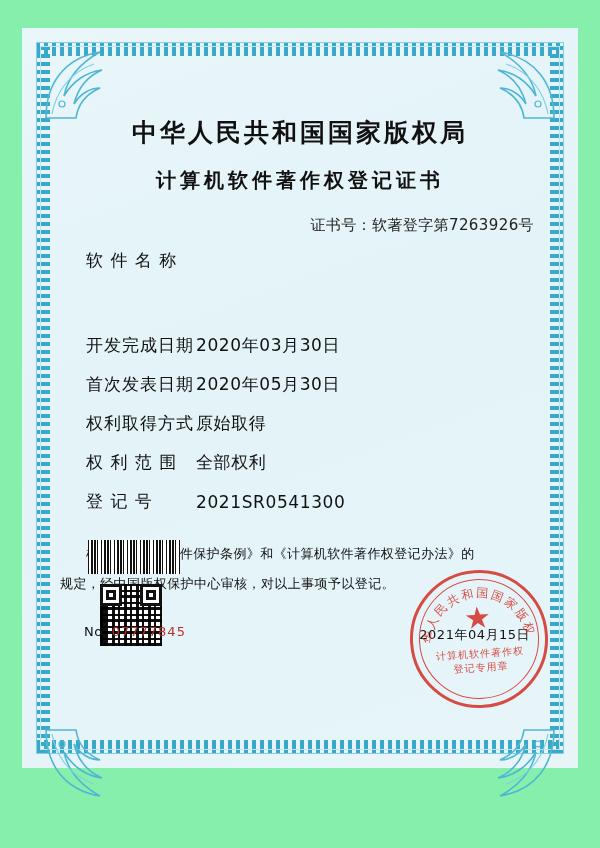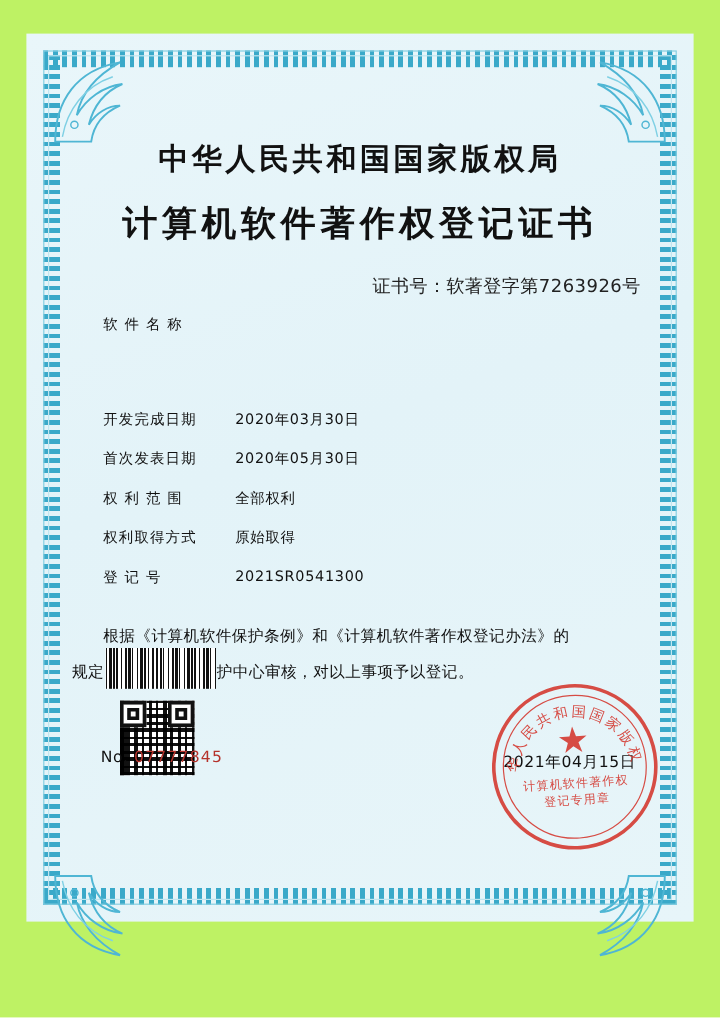--- a/index.html
+++ b/index.html
@@ -11,21 +11,21 @@
     width: 600px;
     height: 848px;
     font-family: "DejaVu Sans", "Liberation Sans", sans-serif;
     overflow: hidden;
   }
 
   .certificate {
     position: relative;
     width: 600px;
     height: 848px;
-    background: #bef264;
+    background: #86efac;
     box-sizing: border-box;
   }
 
   
   .paper {
     position: absolute;
     left: 22px;
     top: 28px;
     width: 556px;
     height: 740px;
@@ -95,21 +95,21 @@
     font-family: "DejaVu Serif", "Liberation Serif", serif;
     font-size: 25px;
     font-weight: bold;
     letter-spacing: 3px;
     color: #111111;
     margin-top: 56px;
   }
   .title-sub {
     text-align: center;
     font-family: Liberation Serif, serif;
-    font-size: 29px;
+    font-size: 20px;
     font-weight: bold;
     letter-spacing: 4px;
     color: #111111;
     margin-top: 18px;
   }
 
   .cert-no {
     text-align: right;
     font-size: 15px;
     color: #222;
@@ -117,23 +117,23 @@
     padding-right: 6px;
     letter-spacing: 0.4px;
   }
 
   .fields {
     margin-top: 14px;
     padding-left: 26px;
   }
   .field-row {
     display: flex;
-    align-items: flex-start;
+    align-items: center;
     margin-bottom: 14px;
-    font-size: 12px;
+    font-size: 17px;
     color: #111;
   }
   .field-label {
     width: 110px;
     flex: 0 0 110px;
     letter-spacing: 1px;
     white-space: nowrap;
   }
   .field-value {
     flex: 1;
@@ -322,26 +322,26 @@
     <div class="fields fields-group2">
       <div class="field-row">
         <div class="field-label">开发完成日期</div>
         <div class="field-value">2020年03月30日</div>
       </div>
       <div class="field-row">
         <div class="field-label">首次发表日期</div>
         <div class="field-value">2020年05月30日</div>
       </div>
       <div class="field-row">
+        <div class="field-label">权利取得方式</div>
+        <div class="field-value">原始取得</div>
+      </div>
+      <div class="field-row">
         <div class="field-label">权 利 范 围</div>
         <div class="field-value">全部权利</div>
-      </div>
-      <div class="field-row">
-        <div class="field-label">权利取得方式</div>
-        <div class="field-value">原始取得</div>
       </div>
       <div class="field-row">
         <div class="field-label">登 记 号</div>
         <div class="field-value">2021SR0541300</div>
       </div>
     </div>
 
     <div class="statement">
       <p class="indent">根据《计算机软件保护条例》和《计算机软件著作权登记办法》的</p>
       <p>规定，经中国版权保护中心审核，对以上事项予以登记。</p>

